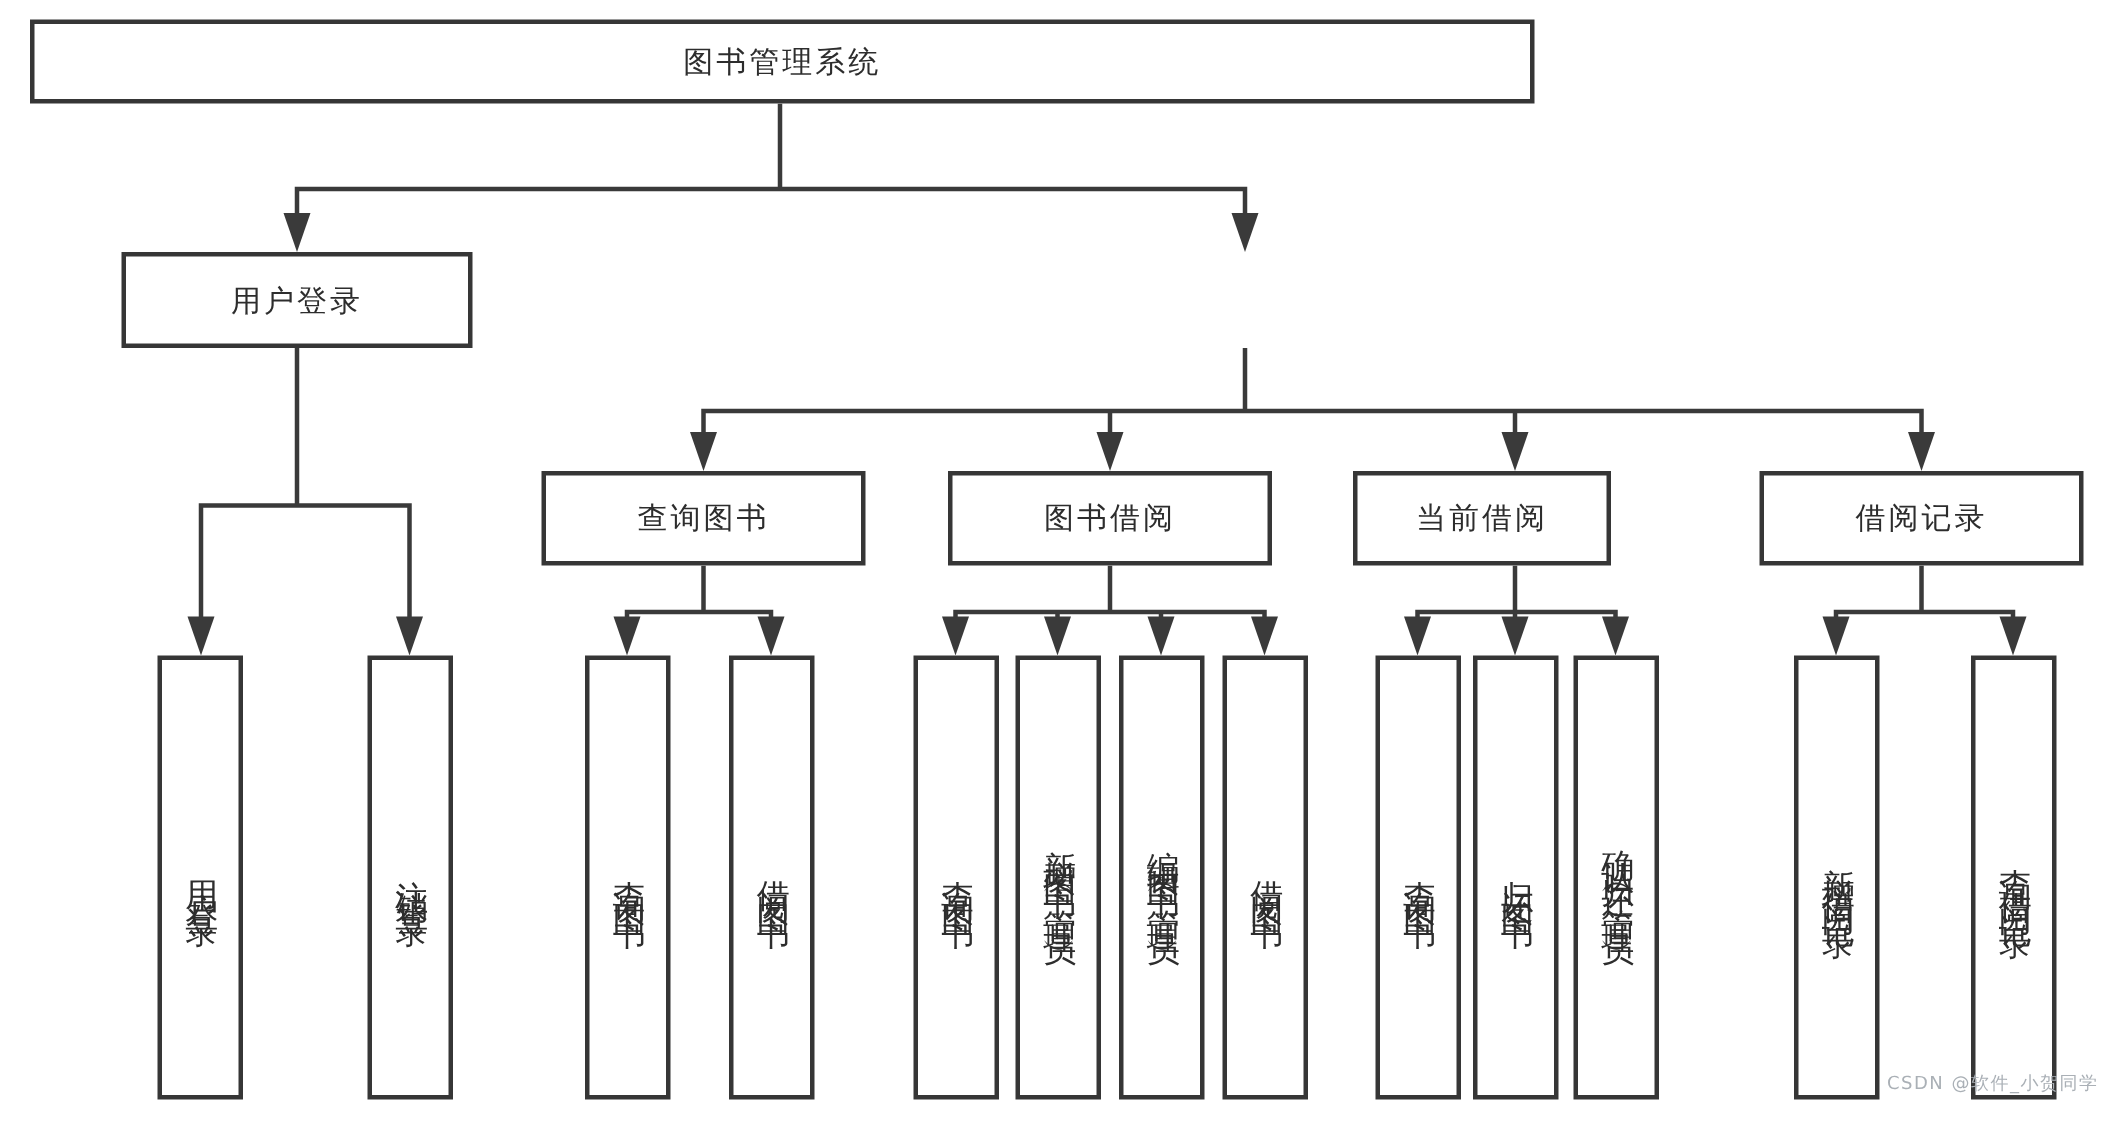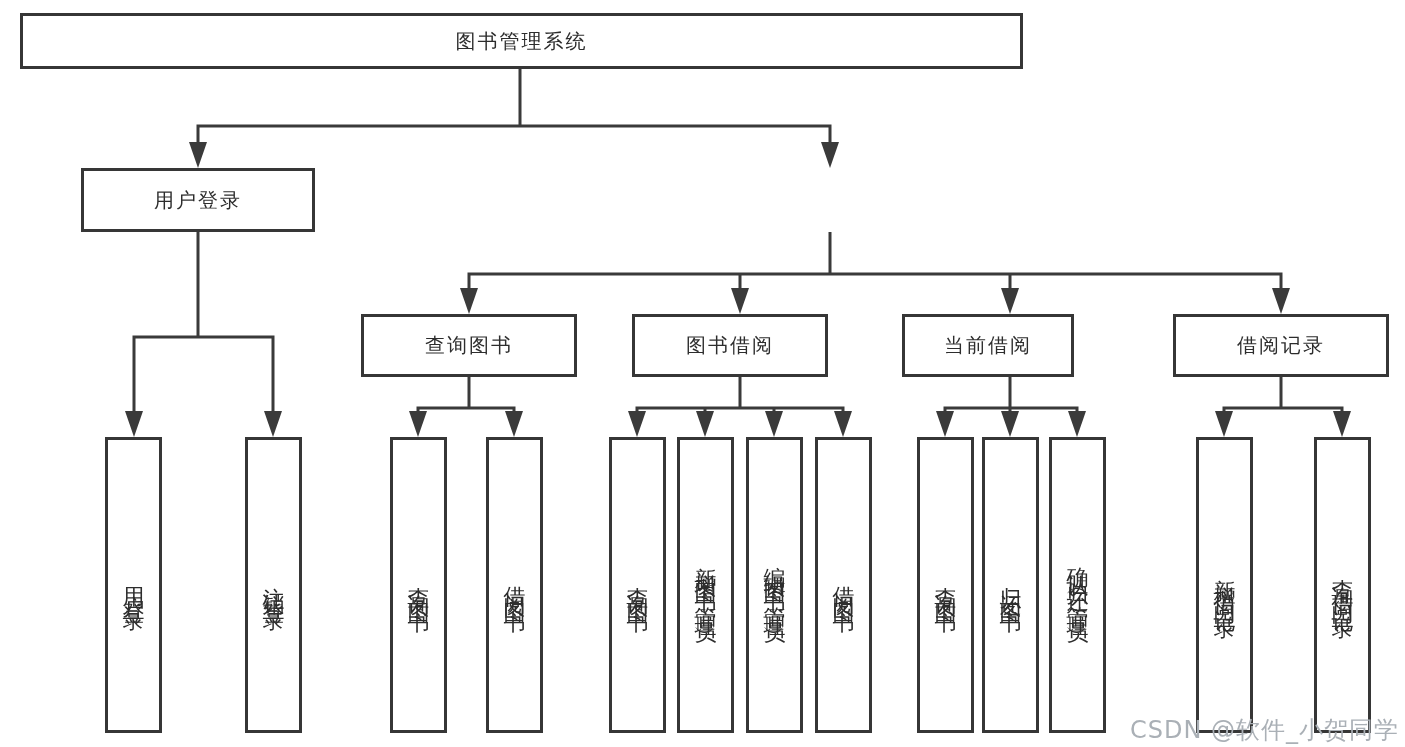--- a/index.html
+++ b/index.html
@@ -44,21 +44,21 @@
     font-size: 22px;
     line-height: 1;
     letter-spacing: 8px;
     color: #2d2d2d;
   }
   .watermark {
     position: absolute;
     right: 6px;
     top: 714px;
     z-index: 3;
-    font-size: 24px;
+    font-size: 12px;
     letter-spacing: 1px;
     color: #aab0b6;
     white-space: nowrap;
   }
 </style>
 </head>
 <body>
 
 <div class="canvas">
 
@@ -116,21 +116,21 @@
     <span>图书管理系统</span>
   </div>
 
   <div class="node hbox" style="left:81px; top:168px; width:234px; height:64px">
     <span>用户登录</span>
   </div>
 
   <div class="node hbox" style="left:361px; top:314px; width:216px; height:63px">
     <span>查询图书</span>
   </div>
-  <div class="node hbox" style="left:632px; top:314px; width:196px; height:63px">
+  <div class="node hbox" style="left:632px; top:314px; width:216px; height:63px">
     <span>图书借阅</span>
   </div>
   <div class="node hbox" style="left:902px; top:314px; width:172px; height:63px">
     <span>当前借阅</span>
   </div>
   <div class="node hbox" style="left:1173px; top:314px; width:216px; height:63px">
     <span>借阅记录</span>
   </div>
 
   <div class="node vbox" style="left:105px; top:437px; width:57px; height:296px">

